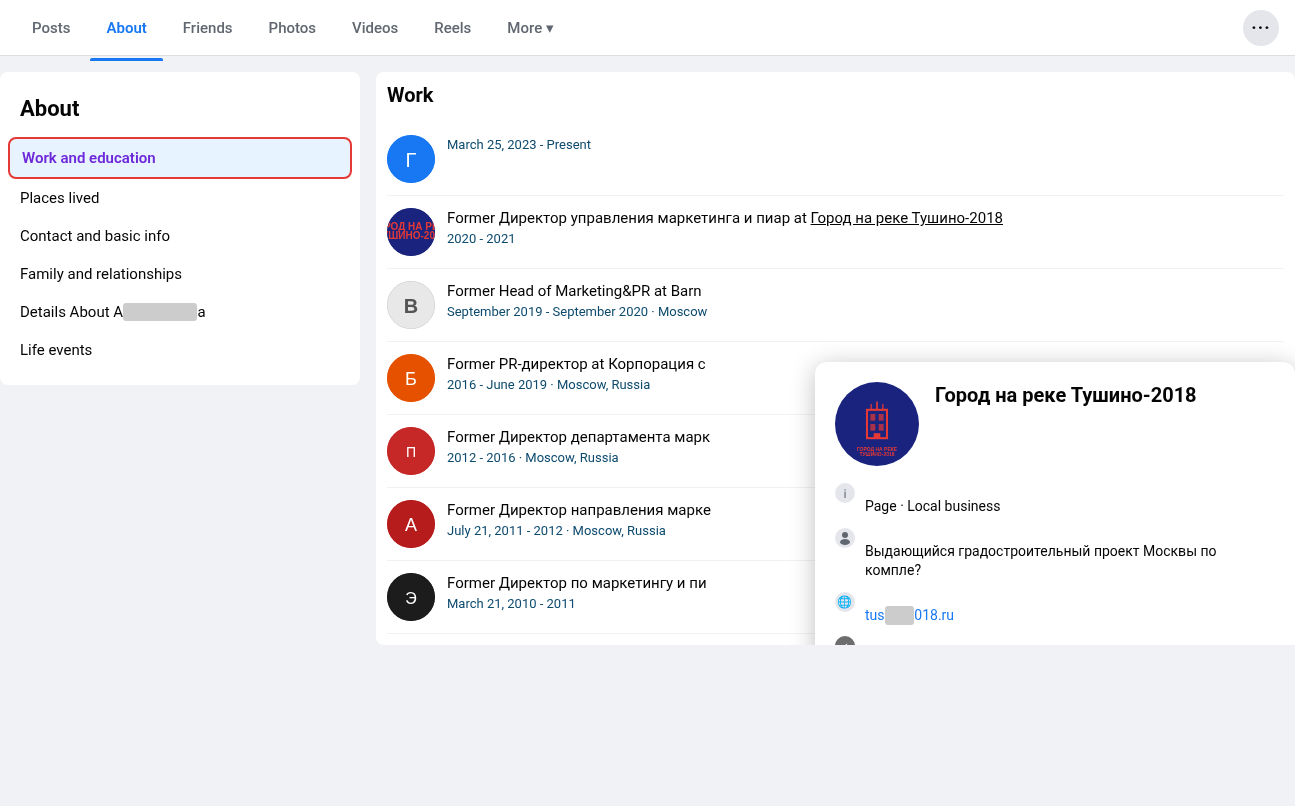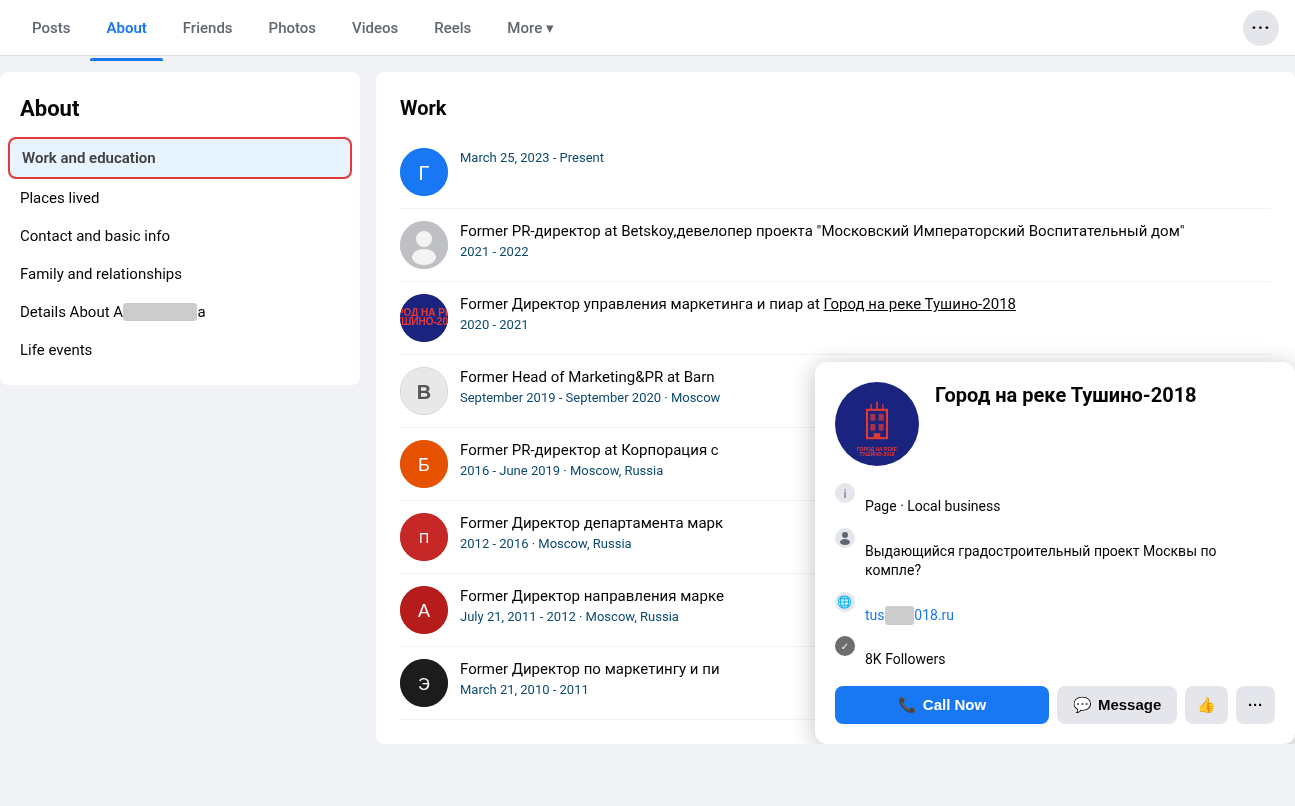--- a/index.html
+++ b/index.html
@@ -93,31 +93,31 @@
       display: block;
       padding: 10px 12px;
       border-radius: 8px;
       cursor: pointer;
       font-size: 15px;
       color: #050505;
       font-weight: 400;
     }
     .sidebar-item.active {
       background: #e7f3ff;
-      color: #404040;
+      color: #6d28d9;
       font-weight: 600;
       border: 2px solid #e53935;
     }
 
     
     .content-area {
       flex: 1;
       background: #fff;
       border-radius: 8px;
-      padding: 24px;
+      padding: 11px;
       position: relative;
     }
     .section-title {
       font-size: 20px;
       font-weight: 700;
       margin-bottom: 16px;
       color: #050505;
     }
 
     
@@ -308,33 +308,20 @@
         <svg viewBox="0 0 48 48" width="48" height="48">
             <rect width="48" height="48" rx="24" fill="#1877f2"></rect>
             <text x="50%" y="55%" text-anchor="middle" dominant-baseline="middle" fill="white" font-size="20" font-family="Arial">Г</text>
           </svg>
       </div>
       <div class="work-info">
         <div class="work-date">March 25, 2023 - Present</div>
       </div>
     </div>
 
-    <div class="work-entry">
-      <div class="work-avatar" style="background:#bfc0c3;">
-        <svg viewBox="0 0 48 48" width="48" height="48">
-            <rect width="48" height="48" rx="24" fill="#bfc0c3"></rect>
-            <circle cx="24" cy="18" r="8" fill="#fff" opacity="0.8"></circle>
-            <ellipse cx="24" cy="36" rx="12" ry="8" fill="#fff" opacity="0.8"></ellipse>
-          </svg>
-      </div>
-      <div class="work-info">
-        <div class="work-title">Former PR-директор at Betskoy,девелопер проекта "Московский Императорский Воспитательный дом"</div>
-        <div class="work-date">2021 - 2022</div>
-      </div>
-    </div>
 
     <div class="work-entry">
       <div class="work-avatar" style="background:#1a237e;">
         <svg viewBox="0 0 48 48" width="48" height="48">
           <rect width="48" height="48" rx="24" fill="#1a237e"></rect>
           <text x="50%" y="40%" text-anchor="middle" dominant-baseline="middle" fill="#e53935" font-size="10" font-family="Arial" font-weight="bold">ГОРОД НА РЕКЕ</text>
           <text x="50%" y="60%" text-anchor="middle" dominant-baseline="middle" fill="#e53935" font-size="10" font-family="Arial" font-weight="bold">ТУШИНО-2018</text>
         </svg>
       </div>
       <div class="work-info">

